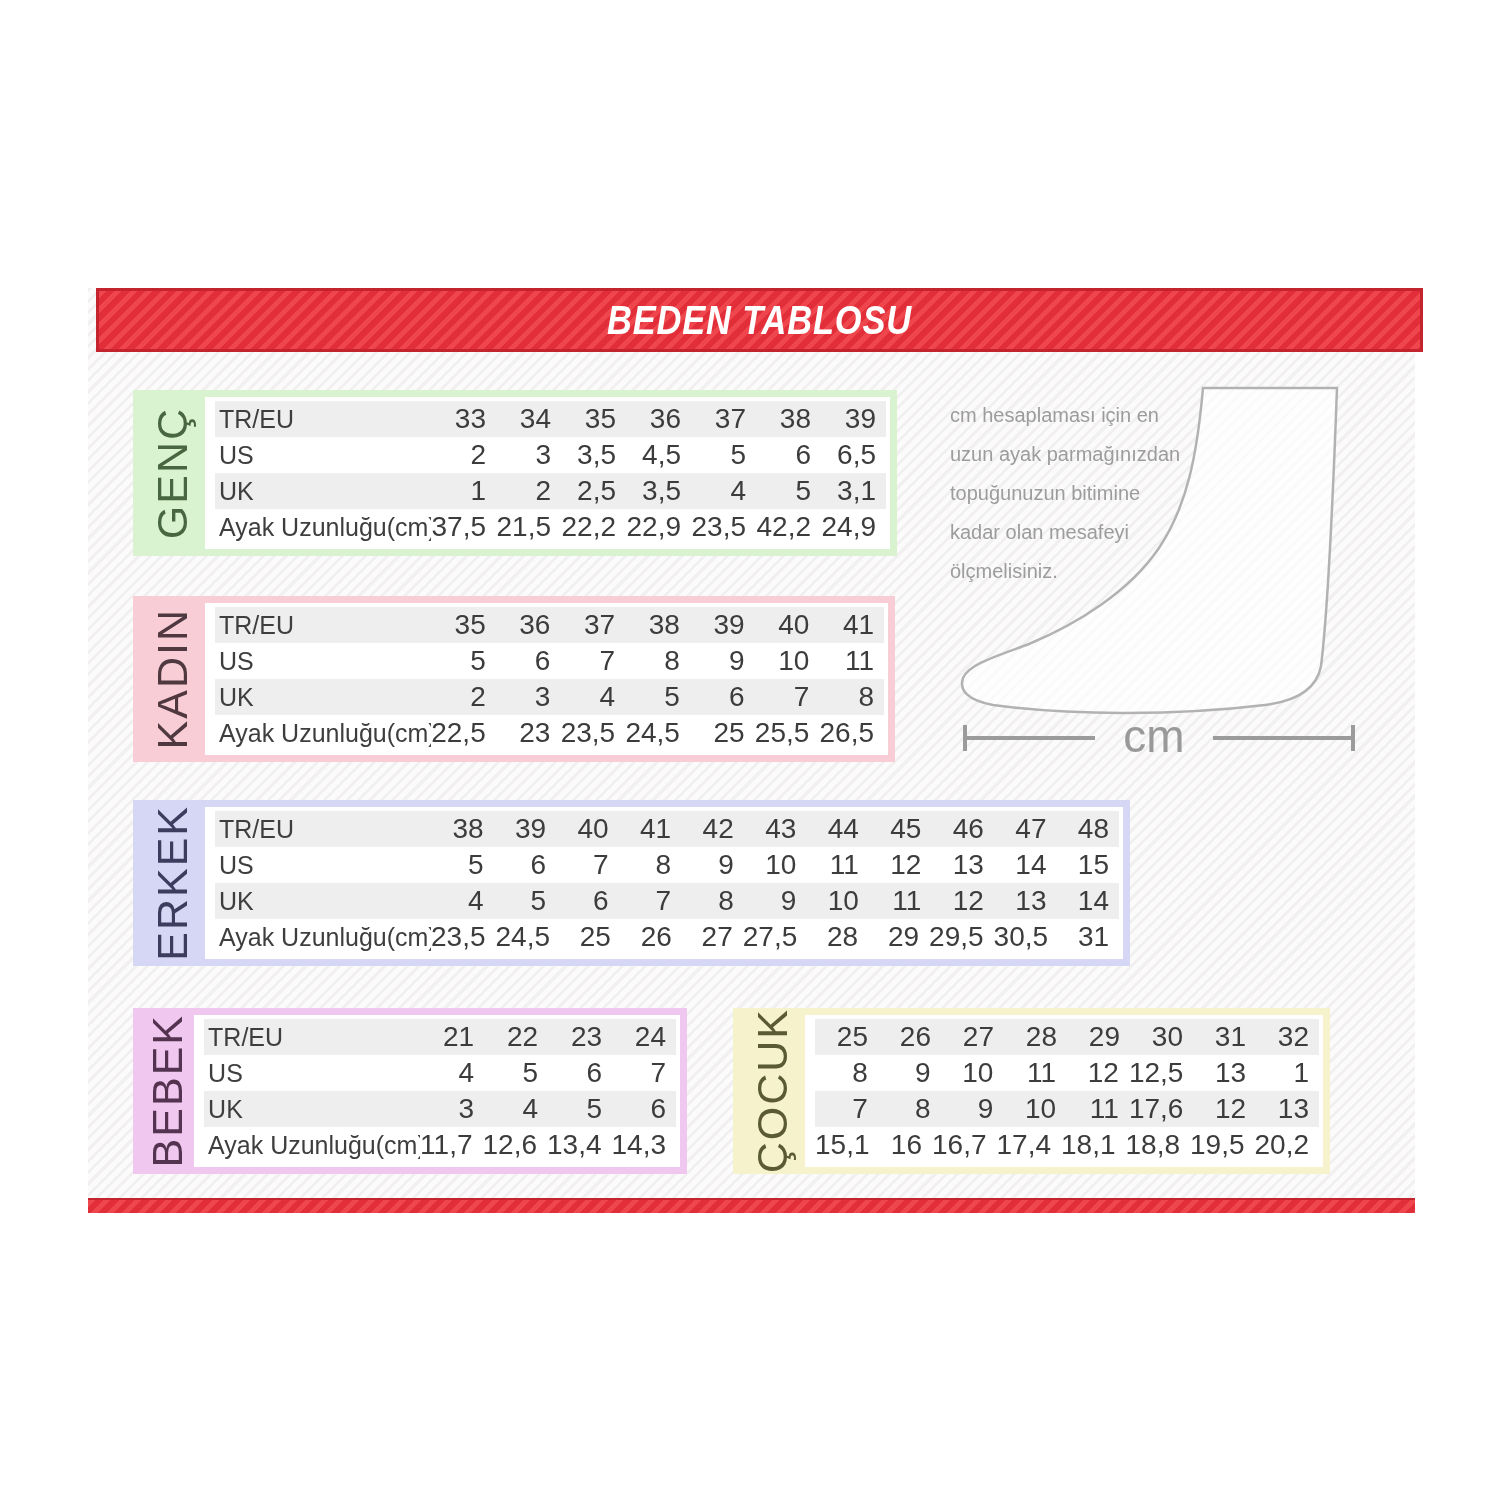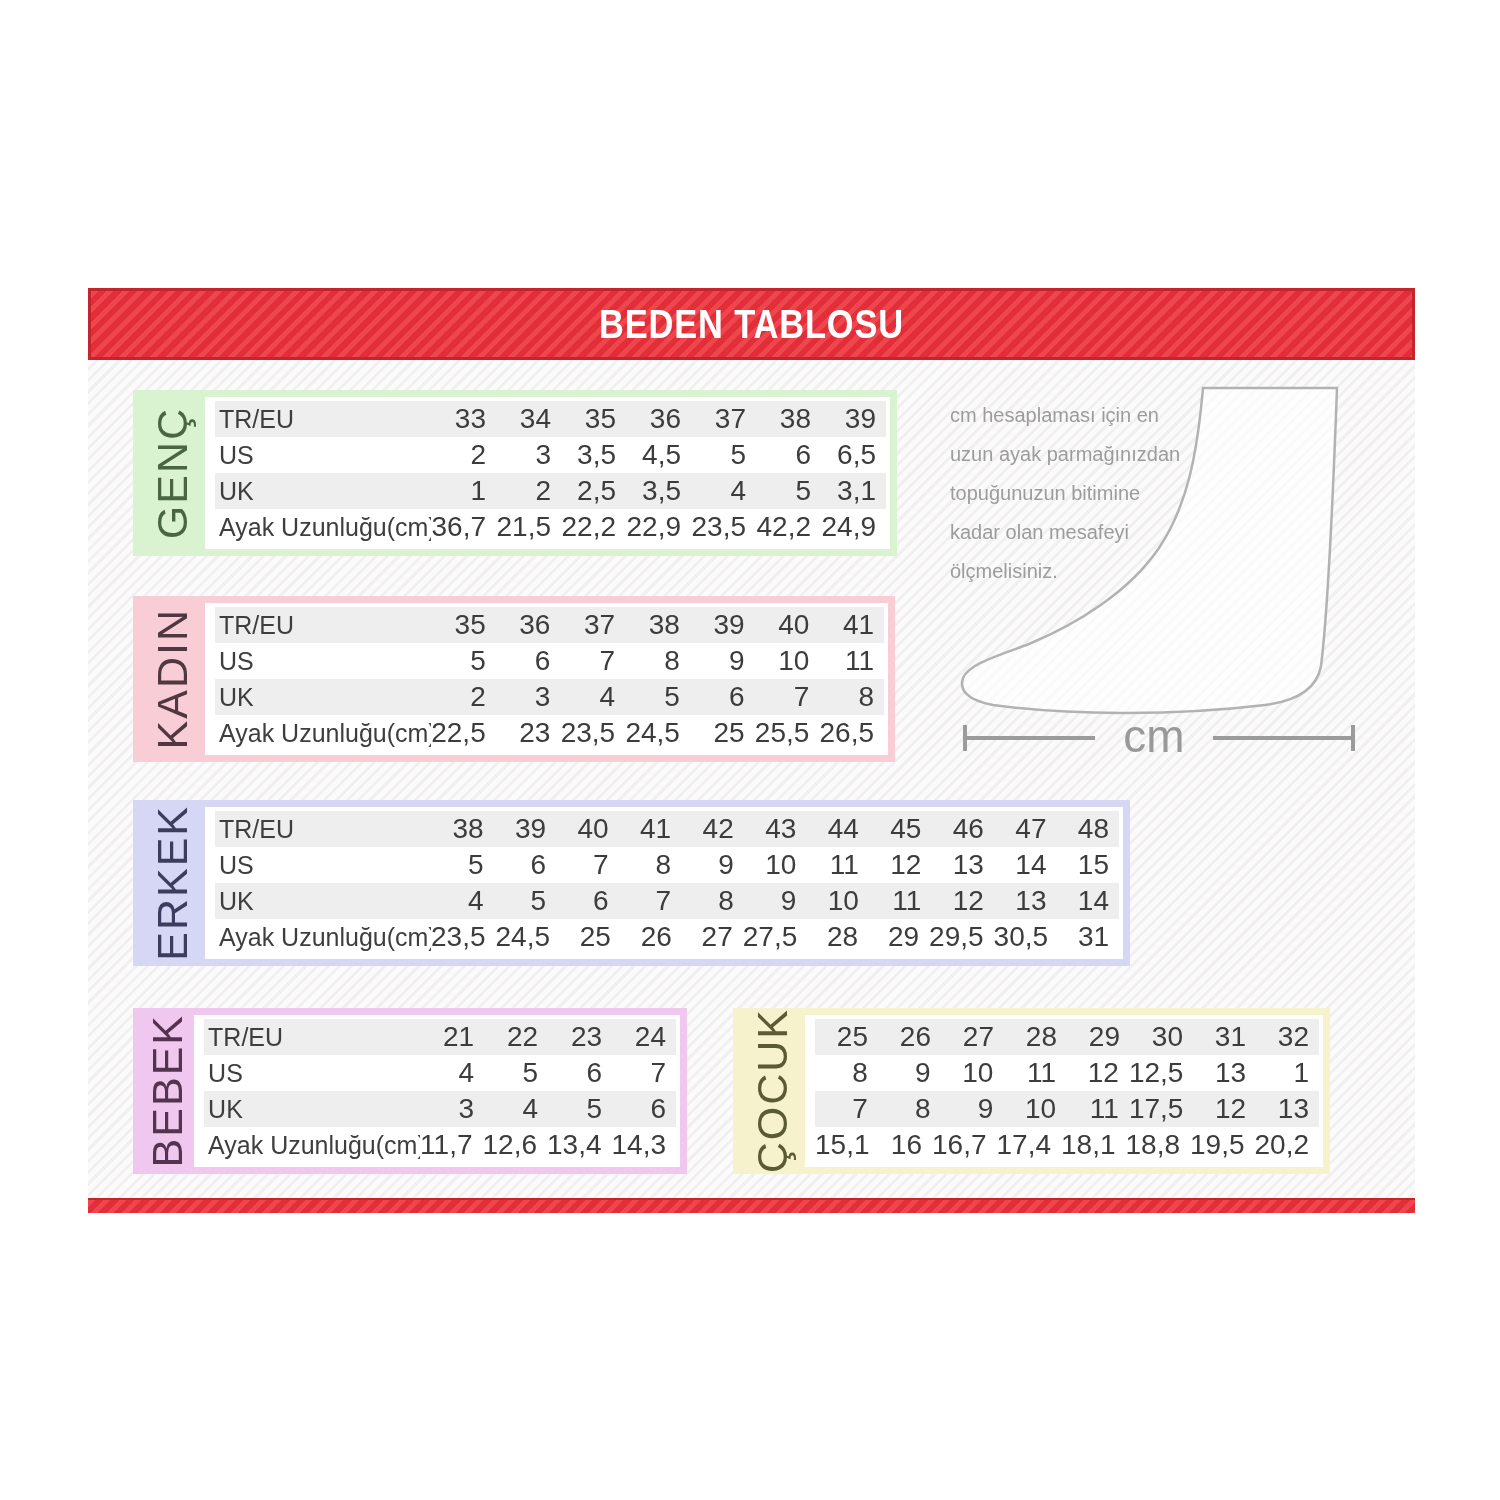--- a/index.html
+++ b/index.html
@@ -6,24 +6,24 @@
   body{width:1500px;height:1500px;position:relative;font-family:"Liberation Sans",sans-serif;}
   .canvas{position:absolute;left:0;top:0;width:1500px;height:1500px;background:#ffffff;overflow:hidden;}
 
   
   .content{position:absolute;left:88px;top:288px;width:1327px;height:925px;
     background:
       repeating-linear-gradient(135deg, rgba(225,218,220,0.35) 0 3px, rgba(255,255,255,0) 3px 8px),
       #fcfbfc;}
 
   
-  .header{position:absolute;left:0;top:0;width:100%;height:72px;box-sizing:border-box;
+  .header{position:absolute;left:8px;top:0;width:100%;height:64px;box-sizing:border-box;
     border:3px solid #c4242d;
     background:repeating-linear-gradient(135deg,#ee464c 0 5px,#e12e38 5px 11px);
-    display:flex;align-items:center;justify-content:center;}
+    display:flex;align-items:center;justify-content:center;font-style:italic;}
   .header span{color:#ffffff;font-size:41px;font-weight:bold;letter-spacing:1px;transform:scaleX(0.84);}
 
   
   .footer{position:absolute;left:0;bottom:0;width:100%;height:15px;box-sizing:border-box;
     border-top:2px solid #c4242d;
     background:repeating-linear-gradient(135deg,#ee464c 0 5px,#e12e38 5px 11px);}
 
   
   .table-box{position:absolute;border:7px solid;display:flex;background:#ffffff;box-sizing:border-box;}
   .band{width:65px;display:flex;align-items:center;justify-content:center;}
@@ -86,21 +86,21 @@
             <div class="cell">1</div>
             <div class="cell">2</div>
             <div class="cell">2,5</div>
             <div class="cell">3,5</div>
             <div class="cell">4</div>
             <div class="cell">5</div>
             <div class="cell">3,1</div>
           </div>
           <div class="row">
             <div class="rlabel">Ayak Uzunluğu(cm)</div>
-            <div class="cell">36,7</div>
+            <div class="cell">37,5</div>
             <div class="cell">21,5</div>
             <div class="cell">22,2</div>
             <div class="cell">22,9</div>
             <div class="cell">23,5</div>
             <div class="cell">42,2</div>
             <div class="cell">24,9</div>
           </div>
         </div>
       </div>
     <div class="table-box" id="t-kadin" style="border-color: rgb(248, 205, 213);">
@@ -272,21 +272,21 @@
             <div class="cell">12,5</div>
             <div class="cell">13</div>
             <div class="cell">1</div>
           </div>
           <div class="row">
             <div class="cell">7</div>
             <div class="cell">8</div>
             <div class="cell">9</div>
             <div class="cell">10</div>
             <div class="cell">11</div>
-            <div class="cell">17,5</div>
+            <div class="cell">17,6</div>
             <div class="cell">12</div>
             <div class="cell">13</div>
           </div>
           <div class="row">
             <div class="cell">15,1</div>
             <div class="cell">16</div>
             <div class="cell">16,7</div>
             <div class="cell">17,4</div>
             <div class="cell">18,1</div>
             <div class="cell">18,8</div>

